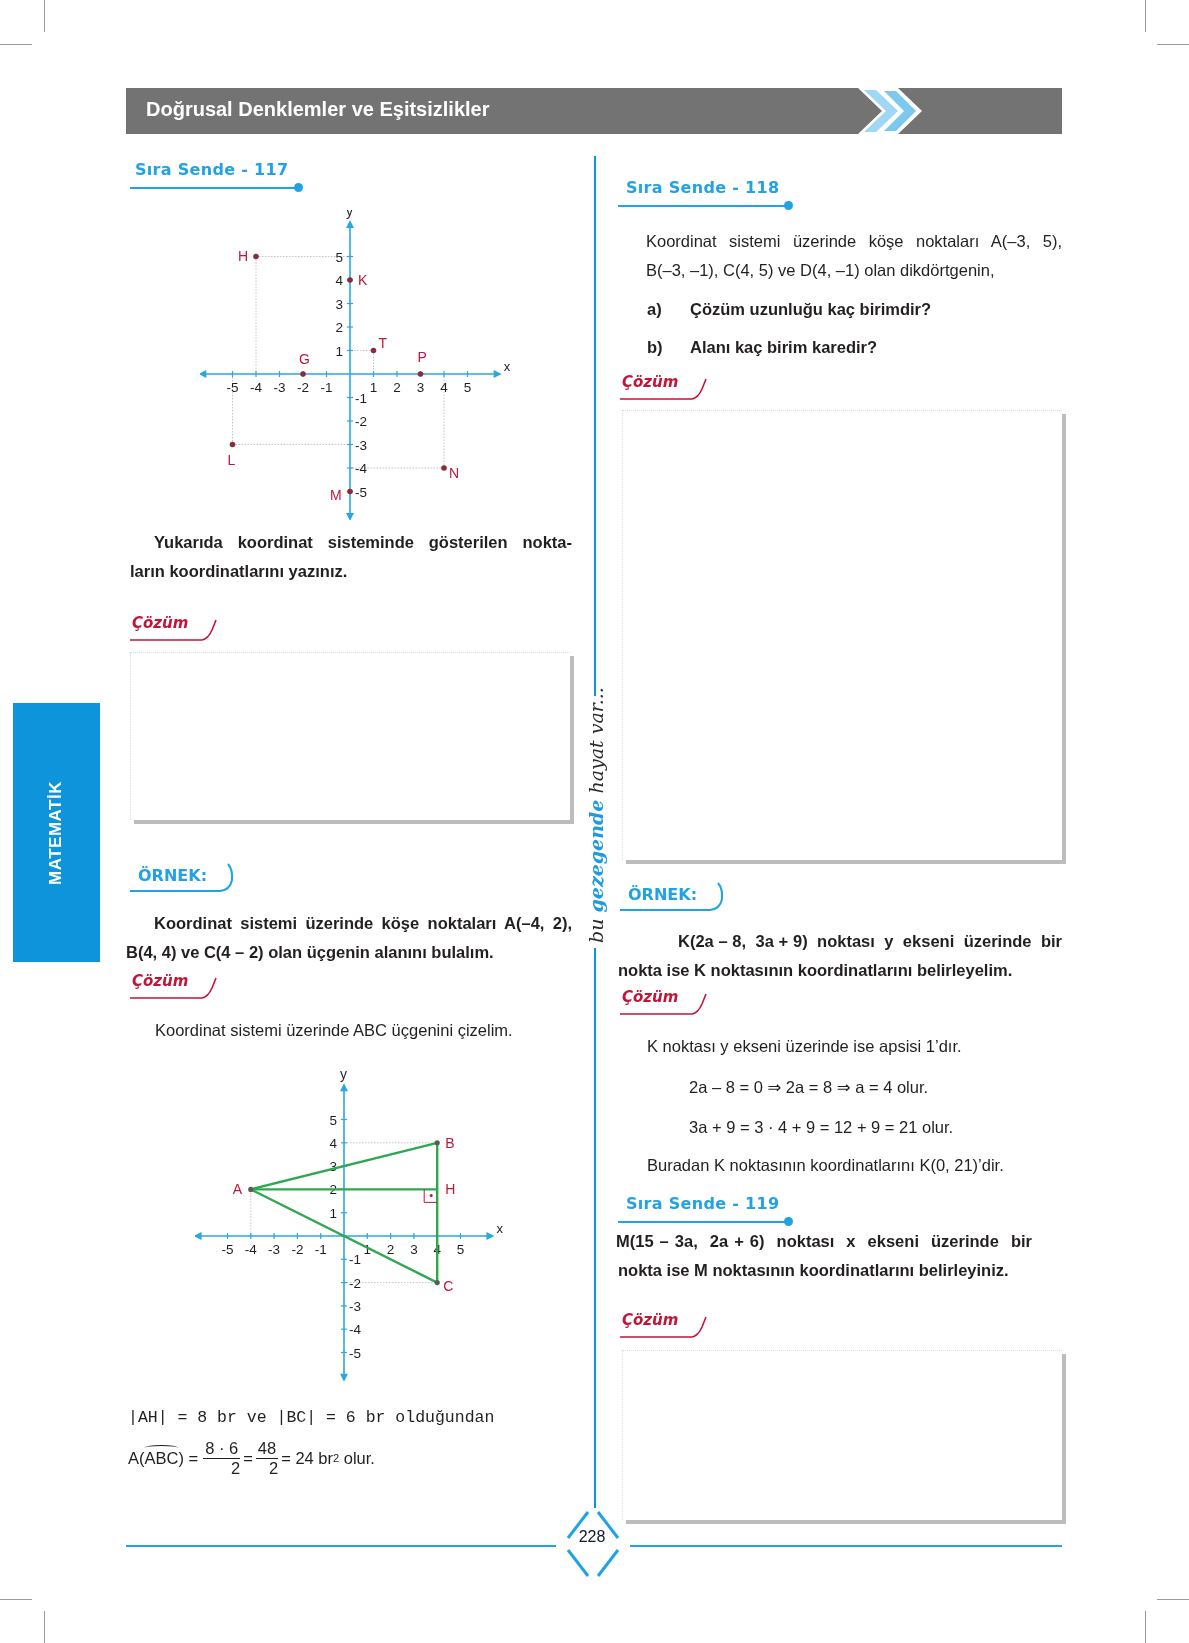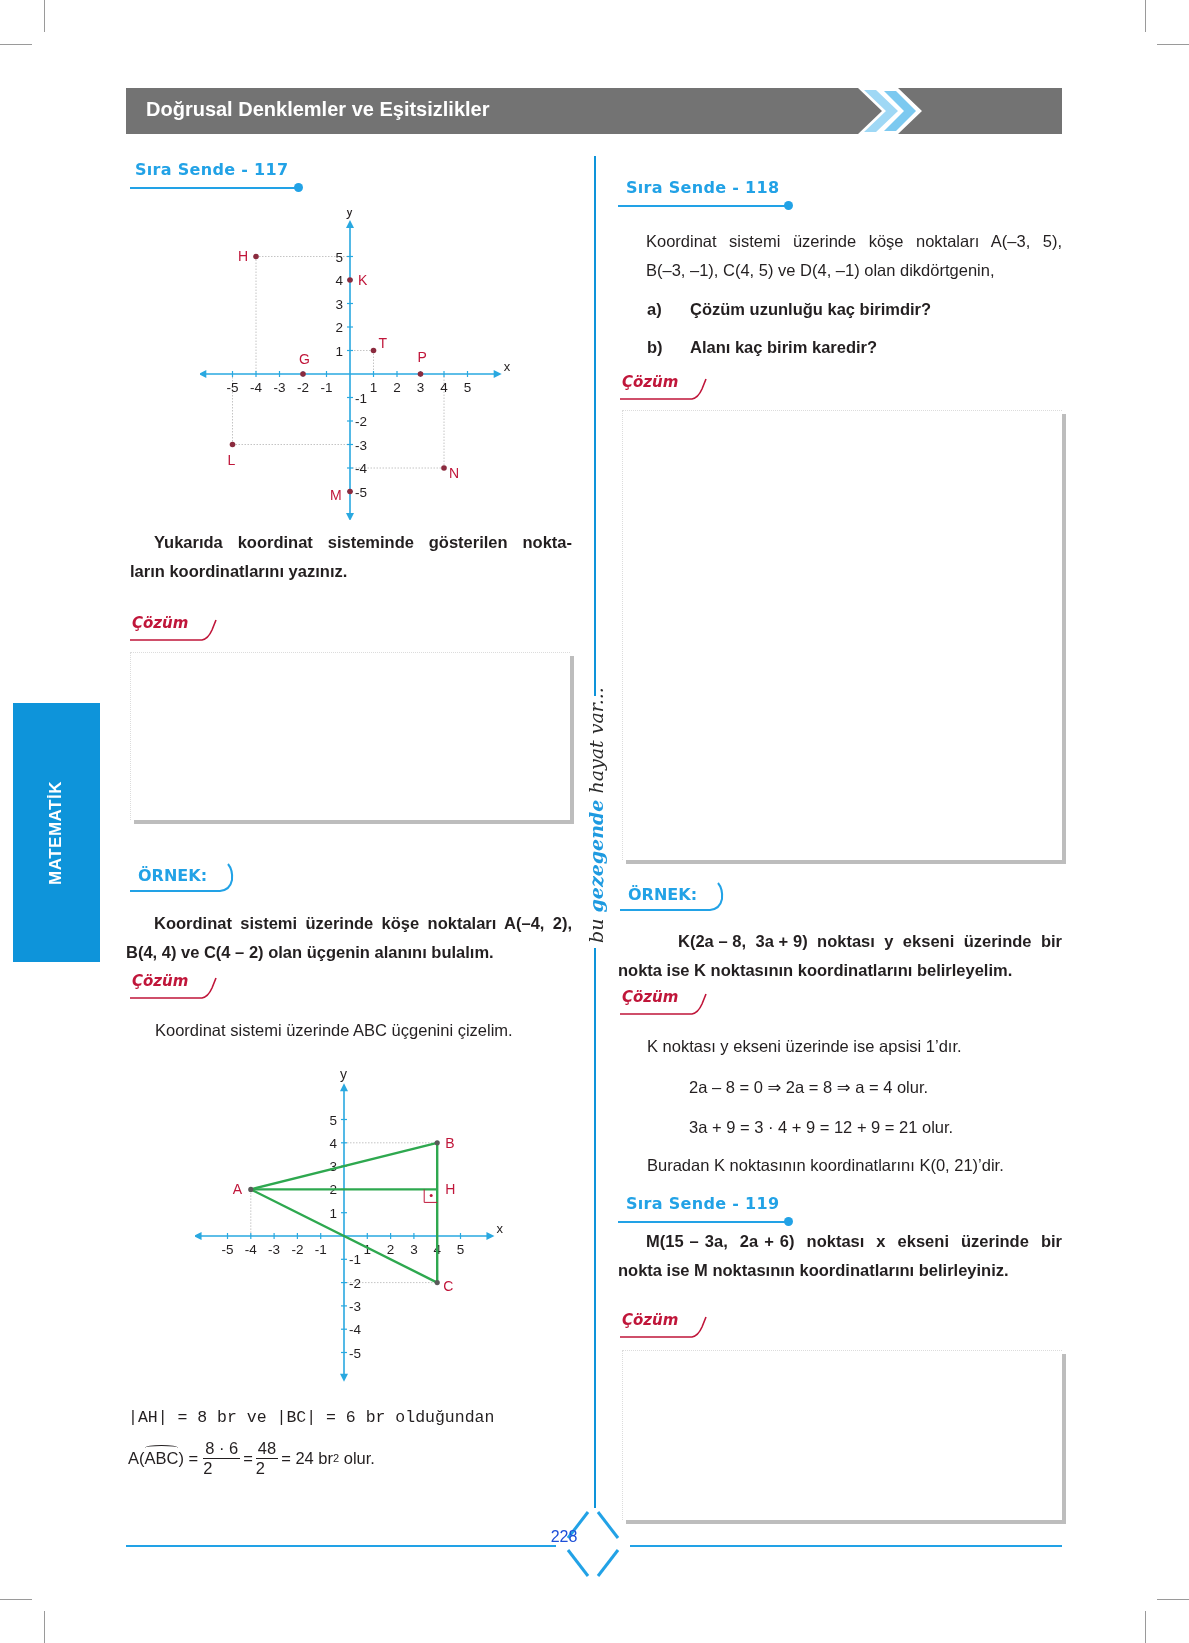--- a/index.html
+++ b/index.html
@@ -16,25 +16,25 @@
   .sira { position: absolute; color: #22a2e6; font-family: "DejaVu Sans", sans-serif; font-weight: bold; font-size: 16px; white-space: nowrap; letter-spacing: 0.3px; }
   .sira-line { position: absolute; height: 2px; background: #22a2e6; }
   .sira-dot { position: absolute; width: 9px; height: 9px; border-radius: 50%; background: #22a2e6; }
   .cozum { position: absolute; color: #c0163a; font-family: "DejaVu Sans", sans-serif; font-weight: bold; font-size: 15px; font-style: italic; white-space: nowrap; }
   .ornek { position: absolute; color: #22a2e6; font-family: "DejaVu Sans", sans-serif; font-weight: bold; font-size: 16px; white-space: nowrap; }
   .txt { position: absolute; font-size: 16.5px; white-space: nowrap; color: #231f20; }
   .bold { font-weight: bold; }
   .justify { text-align: justify; text-align-last: justify; white-space: normal; }
   .answer-box { position: absolute; background: #fff; border-top: 1px dotted #dcdcdc; border-left: 1px dotted #dcdcdc; box-shadow: 4px 4px 0 #bdbdbd; }
   .bottom-line { position: absolute; top: 1545px; height: 2px; background: #22a2e6; }
-  .pagenum { position: absolute; left: 541px; top: 1528px; width: 46px; text-align: center; font-size: 16px; color: #1d4ed8; }
+  .pagenum { position: absolute; left: 569px; top: 1528px; width: 46px; text-align: center; font-size: 16px; color: #0f172a; }
   .tagline { position: absolute; left: 596px; top: 815px; transform: translate(-50%, -50%) rotate(-90deg); font-family: "DejaVu Serif", serif; font-style: italic; font-size: 19px; white-space: nowrap; color: #2b2b2b; }
   .tagline .blue { color: #1e9ae0; font-weight: bold; }
   svg text { font-family: "Liberation Sans", sans-serif; }
-  .frac { display: inline-block; vertical-align: middle; text-align: left; line-height: 1; margin: 0 3px; }
+  .frac { display: inline-block; vertical-align: middle; text-align: right; line-height: 1; margin: 0 3px; }
   .frac .num { display: block; border-bottom: 1px solid #231f20; padding: 0 2px 1px; }
   .frac .den { display: block; padding-top: 1px; }
 </style>
 </head>
 <body>
 
 <div class="crop" style="left:44px;top:0;width:1px;height:32px;"></div>
 <div class="crop" style="left:0;top:44px;width:32px;height:1px;"></div>
 <div class="crop" style="left:1145px;top:0;width:1px;height:32px;"></div>
 <div class="crop" style="left:1157px;top:44px;width:32px;height:1px;"></div>
@@ -284,21 +284,21 @@
 
 <div class="txt" style="left:647px;top:1037px;">K noktası y ekseni üzerinde ise apsisi 1’dır.</div>
 <div class="txt" style="left:689px;top:1078px;">2a – 8 = 0 ⇒ 2a = 8 ⇒ a = 4 olur.</div>
 <div class="txt" style="left:689px;top:1118px;">3a + 9 = 3 · 4 + 9 = 12 + 9 = 21 olur.</div>
 <div class="txt" style="left:647px;top:1156px;">Buradan K noktasının koordinatlarını K(0, 21)’dir.</div>
 
 <div class="sira" style="left:626px;top:1194px;">Sıra Sende - 119</div>
 <div class="sira-line" style="left:618px;top:1221px;width:170px;"></div>
 <div class="sira-dot" style="left:784px;top:1217px;"></div>
 
-<div class="txt bold justify" style="left:618px;top:1232px;width:444px;"><span style="display:inline-block;width:28px;"></span><span style="white-space:pre;">M(15 – 3a,  2a + 6)  noktası  x  ekseni  üzerinde  bir</span></div>
+<div class="txt bold justify" style="left:588px;top:1232px;width:444px;"><span style="display:inline-block;width:28px;"></span><span style="white-space:pre;">M(15 – 3a,  2a + 6)  noktası  x  ekseni  üzerinde  bir</span></div>
 <div class="txt bold" style="left:618px;top:1261px;">nokta ise M noktasının koordinatlarını belirleyiniz.</div>
 
 <div class="cozum" style="left:622px;top:1311px;">Çözüm</div>
 <svg class="abs" style="left:618px;top:1311px;" width="90" height="28">
     <path d="M2,26 L74,26 Q80,25 84,16 L88,6" fill="none" stroke="#c0163a" stroke-width="1.6"></path>
   </svg>
 <div class="answer-box" style="left:622px;top:1350px;width:440px;height:170px;"></div>
 
 <div class="bottom-line" style="left:126px;width:430px;"></div>
 <div class="bottom-line" style="left:630px;width:432px;"></div>

